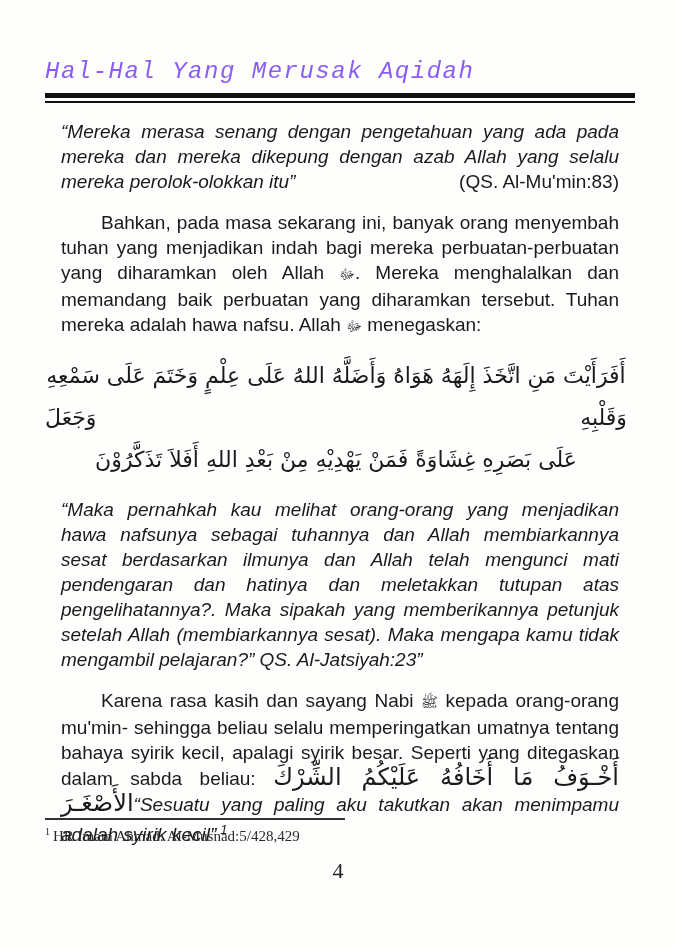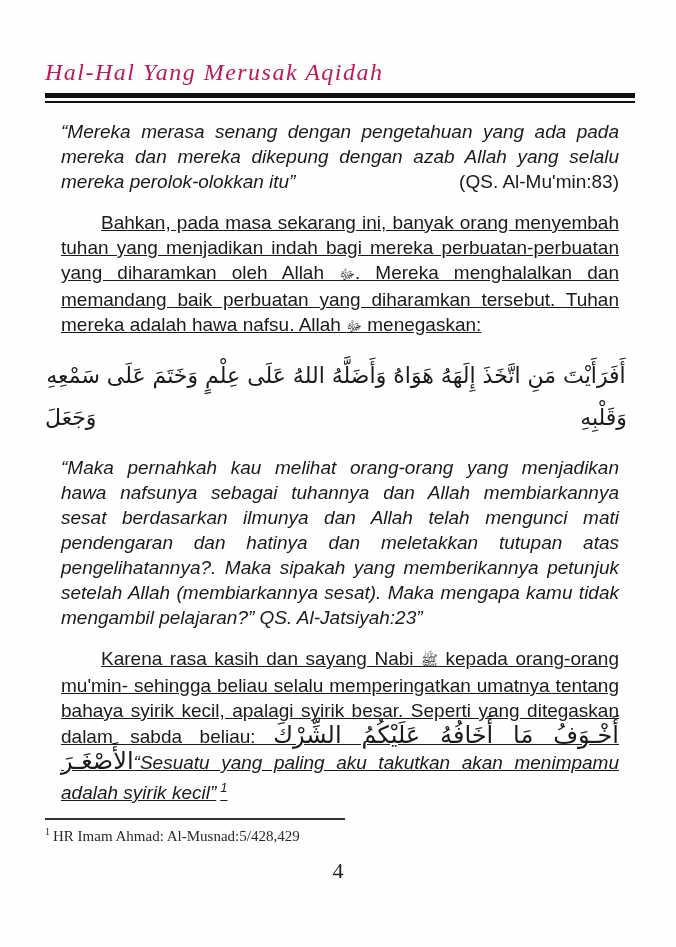--- a/index.html
+++ b/index.html
@@ -9,42 +9,42 @@
     height: 947px;
     margin: 0 auto;
     background: #fefefd;
     color: #1a1a1a;
     box-sizing: border-box;
     padding: 56px 41px 0 45px;
     font-family: "Liberation Sans", sans-serif;
     overflow: hidden;
   }
   .running-title {
-    font-family: Liberation Serif, serif;
+    font-family: Liberation Mono, monospace;
     font-style: italic;
     font-size: 24px;
     letter-spacing: 1.5px;
-    color: #be185d;
+    color: #8b5cf6;
     line-height: 32px;
   }
   .double-rule {
     margin-top: 5px;
     height: 3px;
     border-top: 5px solid #101010;
     border-bottom: 2px solid #101010;
   }
   p.para {
     margin: 16px;
     font-size: 19px;
     line-height: 25px;
     text-align: justify;
   }
   .first-para { margin-top: 8px; }
   .italic { font-style: italic; }
-  .indent { text-indent: 40px; text-decoration: underline; }
+  .indent { text-indent: 40px; }
   .qref {
     float: right;
     font-style: normal;
   }
   .honorific {
     font-family: "DejaVu Sans", sans-serif;
     font-style: normal;
     font-size: 14px;
   }
   .arabic-verse {
@@ -105,20 +105,21 @@
     <div class="running-title">Hal-Hal Yang Merusak Aqidah</div>
     <div class="double-rule"></div>
   </div>
 
   <p class="para italic first-para"><span>“Mereka merasa senang dengan pengetahuan yang ada pada mereka dan mereka dikepung dengan azab Allah yang selalu mereka perolok-olokkan itu”</span><span class="qref">(QS. Al-Mu'min:83)</span></p>
 
   <p class="para indent"><span>Bahkan, pada masa sekarang ini, banyak orang menyembah tuhan yang menjadikan indah bagi mereka perbuatan-perbuatan yang diharamkan oleh Allah </span><span class="honorific">ﷻ</span><span>. Mereka menghalalkan dan memandang baik perbuatan yang diharamkan tersebut. Tuhan mereka adalah hawa nafsu. Allah </span><span class="honorific">ﷻ</span><span> menegaskan:</span></p>
 
   <div class="arabic-verse">
     <div class="ar-line1">أَفَرَأَيْتَ مَنِ اتَّخَذَ إِلَهَهُ هَوَاهُ وَأَضَلَّهُ اللهُ عَلَى عِلْمٍ وَخَتَمَ عَلَى سَمْعِهِ وَقَلْبِهِ وَجَعَلَ</div>
+    <div class="ar-line2">عَلَى بَصَرِهِ غِشَاوَةً فَمَنْ يَهْدِيْهِ مِنْ بَعْدِ اللهِ أَفَلاَ تَذَكَّرُوْنَ</div>
   </div>
 
   <p class="para italic">“Maka pernahkah kau melihat orang-orang yang menjadikan hawa nafsunya sebagai tuhannya dan Allah membiarkannya sesat berdasarkan ilmunya dan Allah telah mengunci mati pendengaran dan hatinya dan meletakkan tutupan atas pengelihatannya?. Maka sipakah yang memberikannya petunjuk setelah Allah (membiarkannya sesat). Maka mengapa kamu tidak mengambil pelajaran?” QS. Al-Jatsiyah:23”</p>
 
   <p class="para indent"><span>Karena rasa kasih dan sayang Nabi </span><span class="honorific">ﷺ</span><span> kepada orang-orang mu'min- sehingga beliau selalu memperingatkan umatnya tentang bahaya syirik kecil, apalagi syirik besar. Seperti yang ditegaskan dalam sabda beliau: </span><span class="arabic-inline">أَخْـوَفُ مَا أَخَافُهُ عَلَيْكُمُ الشِّرْكَ الأَصْغَـرَ</span><span class="italic">“Sesuatu yang paling aku takutkan akan menimpamu adalah syirik kecil”</span><sup class="fn-mark">1</sup></p>
 
 
   <div class="footnote">
     <div class="fn-rule"></div>
     <div class="fn-text"><sup>1</sup><span>HR Imam Ahmad: Al-Musnad:5/428,429</span></div>

